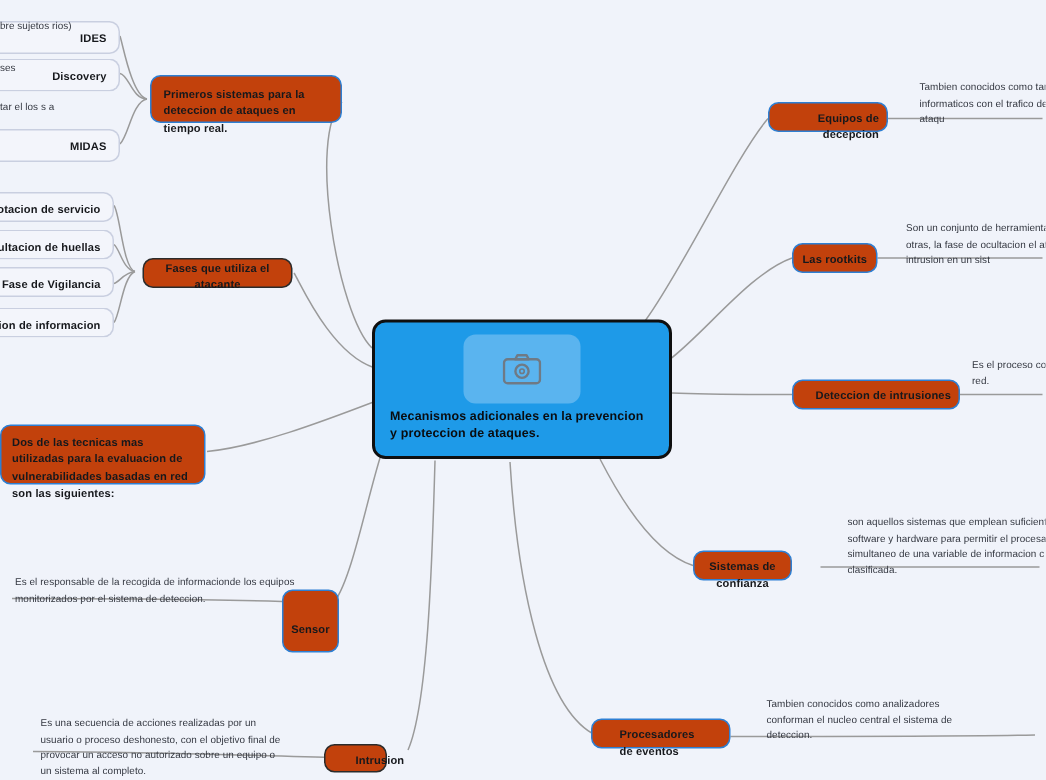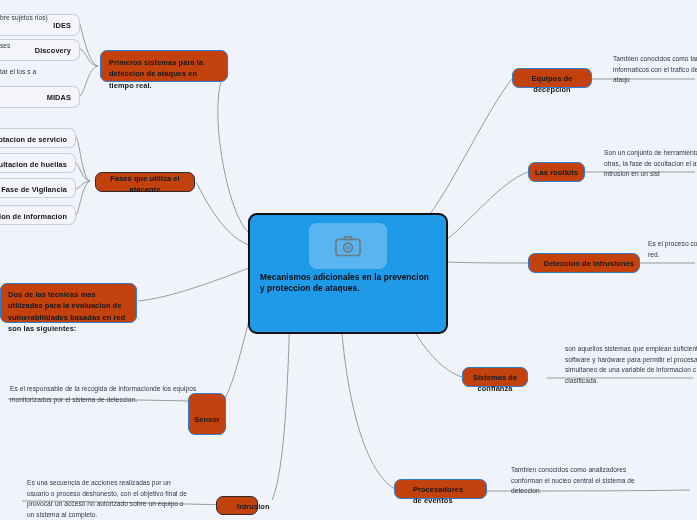--- a/index.html
+++ b/index.html
@@ -49,21 +49,21 @@
     line-height:1.62;
     color:#333740;
     font-weight:normal;
     letter-spacing:0.05px;
   }
 
   
   #central{
     position:absolute;
     left:248px;top:213px;
-    width:200px;height:121px;
+    width:200px;height:93px;
     background:#1e9ae8;
     border:2px solid #0f0f0f;
     border-radius:9px;
     box-sizing:border-box;
     padding:8px 10px 6px 10px;
   }
   #central .imgbox{
     width:78px;height:46px;
     margin:0 auto 3px auto;
     background:#5ab4ef;
@@ -206,17 +206,17 @@
   <div class="node" style="left:528px;top:253px;width:112px;height:20px;padding:4px 5px;text-align:right;">
     <span>Deteccion de intrusiones</span>
   </div>
 
   <div class="note" style="left:604px;top:148px;width:130px;">Son un conjunto de herramienta entre otras, la fase de ocultacion el ataque de intrusion en un sist</div>
   <div class="node" style="left:528px;top:162px;width:57px;height:20px;padding:4px 5px;text-align:center;">
     <span>Las rootkits</span>
   </div>
 
   <div class="note" style="left:613px;top:54px;width:130px;">Tambien conocidos como tam son equipos informaticos con el trafico de uno o mas ataqu</div>
-  <div class="node" style="left:512px;top:68px;width:80px;height:20px;padding:4px 5px;text-align:center;">
+  <div class="node" style="left:512px;top:68px;width:80px;height:20px;padding:4px 5px;text-align:right;">
     <span>Equipos de decepcion</span>
   </div>
 
 </div>
 
 </body></html>

